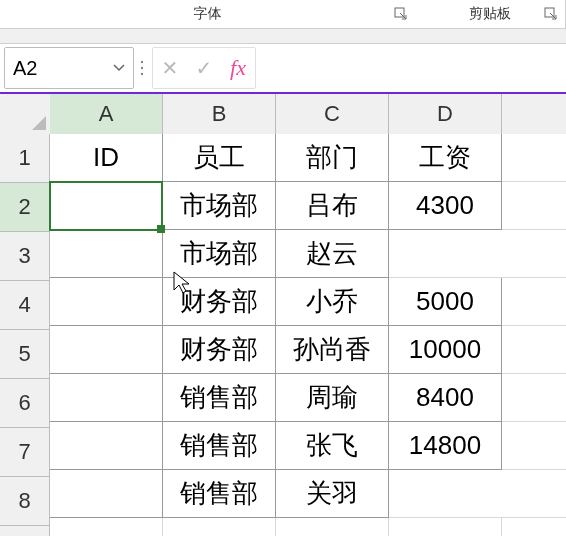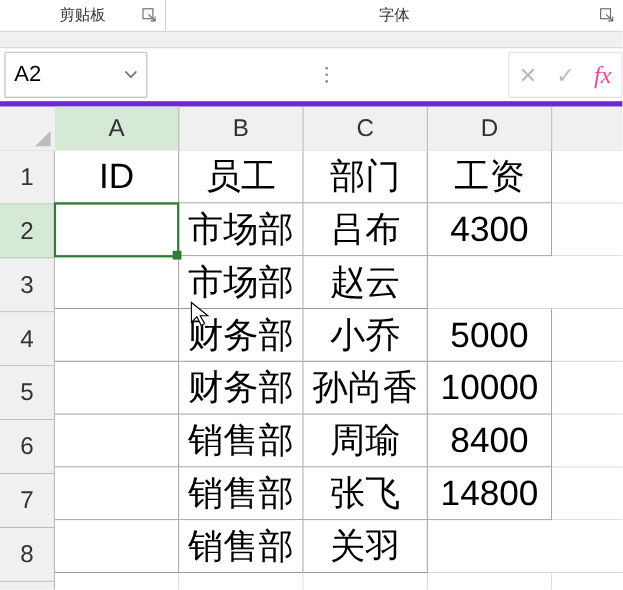--- a/index.html
+++ b/index.html
@@ -3,21 +3,21 @@
 <meta charset="utf-8">
 <style>
 html,body{margin:0;padding:0;font-family:"Microsoft YaHei",Arial,sans-serif;background:#fff;width:566px;height:536px;overflow:hidden;color:#000;}
 .ribbon-groups{display:flex;height:28px;border-bottom:1px solid #d0d0d0;font-size:14px;color:#333;}
 .ribbon-group{position:relative;display:flex;align-items:center;justify-content:center;flex:0 0 auto;}
 .rg1{width:150px;border-right:1px solid #d0d0d0;}
 .rg2{width:415px;}
 .dlg-launcher{position:absolute;right:6px;top:6px;width:16px;height:16px;display:flex;align-items:center;justify-content:center;cursor:pointer;}
 .dlg-launcher svg{display:block;}
 .zone-wrap{height:14px;background:#f0f0f0;border-bottom:1px solid #d0d0d0;}
-.fbar{display:flex;align-items:center;height:48px;border-bottom:5px solid #6d28d9;background:#fff;justify-content:space-between;}
+.fbar{display:flex;align-items:center;height:48px;border-bottom:2px solid #6d28d9;background:#fff;}
 .namebox{display:flex;align-items:center;width:128px;height:40px;margin-left:4px;border:1px solid #bcbcbc;border-radius:2px;background:#fff;}
 .namebox .val{flex:1;padding-left:8px;font-size:20px;}
 .namebox .dd{width:28px;display:flex;align-items:center;justify-content:center;color:#666;}
 .sep-dots{width:12px;display:flex;align-items:center;justify-content:center;margin:0 2px;color:#888;}
 .fx-wrap{display:flex;align-items:center;height:40px;border:1px solid #e0e0e0;border-radius:2px;margin-left:2px;}
 .fx-btn{width:34px;height:40px;display:flex;align-items:center;justify-content:center;color:#b9b9b9;font-size:20px;}
 .fx-btn.fx{color:#ec4899;font-style:italic;font-family:"Times New Roman",serif;font-size:22px;}
 .grid{position:relative;}
 .corner{position:absolute;left:0;top:0;width:50px;height:40px;border-right:1px solid #bcbcbc;border-bottom:1px solid #bcbcbc;background:#f0f0f0;}
 .corner svg{position:absolute;right:2px;bottom:2px;}
@@ -25,42 +25,42 @@
 .ch{width:112px;border-right:1px solid #bcbcbc;display:flex;align-items:center;justify-content:center;font-size:22px;color:#333;}
 .ch.sel{background:#d6e8d6;}
 .ch.last{flex:1;border-right:none;}
 .rowheads{position:absolute;left:0;top:40px;width:50px;}
 .rh{height:48px;border-right:1px solid #bcbcbc;border-bottom:1px solid #bcbcbc;background:#f0f0f0;display:flex;align-items:center;justify-content:center;font-size:22px;color:#333;}
 .rh.sel{background:#d6e8d6;}
 .rh.last{height:24px;border-bottom:none;}
 .cells{position:absolute;left:50px;top:40px;right:0;}
 .row{display:flex;height:48px;}
 .row.last{height:24px;}
-.cell{width:112px;border-right:1px solid #999;border-bottom:1px solid #999;display:flex;align-items:center;justify-content:center;font-size:32px;background:#fff;}
+.cell{width:112px;border-right:1px solid #999;border-bottom:1px solid #999;display:flex;align-items:center;justify-content:center;font-size:26px;background:#fff;}
 .cell.noborder{border-right:1px solid #d8d8d8;border-bottom:1px solid #d8d8d8;}
 .cell.tail{flex:1;border-right:none;border-bottom:1px solid #d8d8d8;background:#fff;}
 .active{position:absolute;border:2px solid #2f7d32;pointer-events:none;box-sizing:border-box;}
 .active .handle{position:absolute;right:-4px;bottom:-4px;width:8px;height:8px;background:#2f7d32;}
 .cursor{position:absolute;pointer-events:none;}
 </style>
 </head>
 <body>
 
 <div class="ribbon-groups">
-  <div class="ribbon-group rg1">
-    <span>剪贴板</span>
+  <div class="ribbon-group rg2">
+    <span>字体</span>
     <span class="dlg-launcher">
       <svg width="14" height="14">
           <rect x="1" y="1" width="9" height="9" fill="none" stroke="#666"></rect>
           <path d="M6 6 L12 12 M12 8 V12 H8" stroke="#666" fill="none"></path>
         </svg>
     </span>
   </div>
-  <div class="ribbon-group rg2">
-    <span>字体</span>
+  <div class="ribbon-group rg1">
+    <span>剪贴板</span>
     <span class="dlg-launcher">
       <svg width="14" height="14">
           <rect x="1" y="1" width="9" height="9" fill="none" stroke="#666"></rect>
           <path d="M6 6 L12 12 M12 8 V12 H8" stroke="#666" fill="none"></path>
         </svg>
     </span>
   </div>
 </div>
 
 <div class="zone-wrap"></div>

